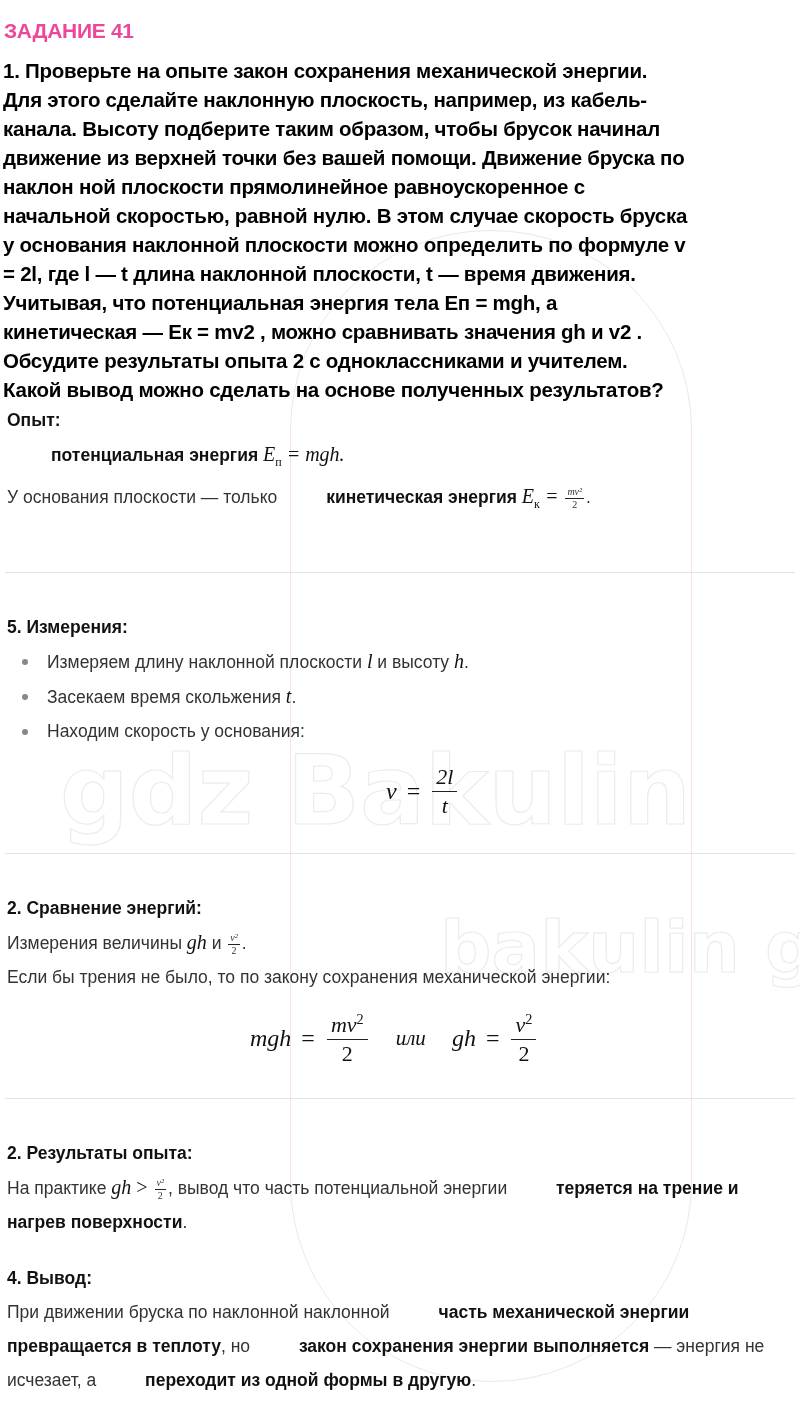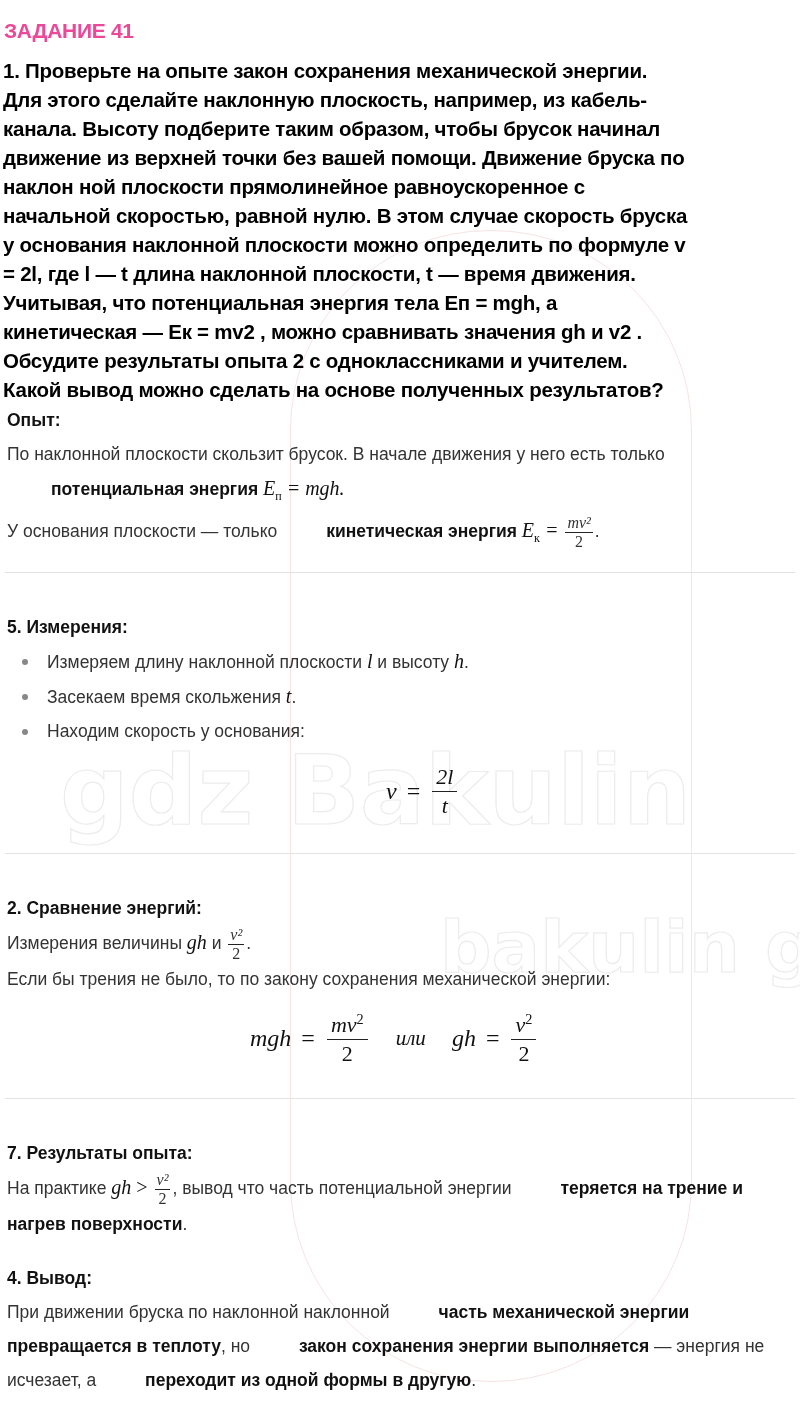--- a/index.html
+++ b/index.html
@@ -15,21 +15,21 @@
   .task-body div { white-space: nowrap; }
   .sec { position: absolute; left: 7px; width: 790px; font-size: 17.5px; line-height: 34px; color: #333; }
   .sec b { color: #111; margin-left: 44px; }
   .h { font-weight: bold; color: #111; font-size: 17.5px; }
   .m { font-family: "Liberation Serif", "DejaVu Serif", serif; font-style: italic; font-size: 20px; color: #111; }
   .mr { font-family: "Liberation Serif", "DejaVu Serif", serif; font-size: 20px; color: #111; }
   .frac { display: inline-flex; flex-direction: column; align-items: center; vertical-align: middle;
           font-family: "Liberation Serif", "DejaVu Serif", serif; line-height: 1; margin: 0 2px; }
   .frac .num { border-bottom: 1px solid #222; padding: 0 2px 1px; }
   .frac .den { padding-top: 1px; font-style: normal; }
-  .frac.small { font-size: 16px; }
+  .frac.small { font-size: 10px; }
   .frac.small .num { font-style: italic; }
   .frac.big { font-size: 22px; }
   .frac.big .num { font-style: italic; padding: 0 4px 3px; }
   .frac.big .den { padding-top: 3px; }
   .divider { position: absolute; left: 5px; width: 790px; height: 1px; background: #e3e3e3; }
   ul.bul { list-style: none; margin: 0; padding: 0; }
   ul.bul li { position: relative; padding-left: 40px; }
   ul.bul li::before { content: ""; position: absolute; left: 15px; top: 15px; width: 6px; height: 6px;
                       border-radius: 50%; background: #888; }
   .display { position: absolute; display: flex; align-items: center; color: #111; }
@@ -56,21 +56,20 @@
     <div>у основания наклонной плоскости можно определить по формуле v</div>
     <div>= 2l, где l — t длина наклонной плоскости, t — время движения.</div>
     <div>Учитывая, что потенциальная энергия тела Eп = mgh, а</div>
     <div>кинетическая — Eк = mv2 , можно сравнивать значения gh и v2 .</div>
     <div>Обсудите результаты опыта 2 с одноклассниками и учителем.</div>
     <div>Какой вывод можно сделать на основе полученных результатов?</div>
   </div>
 
   <div class="sec" style="top:403px;">
     <div class="h">Опыт:</div>
-    <div>По наклонной плоскости скользит брусок. В начале движения у него есть только</div>
     <div>
       <b>потенциальная энергия</b>
       <span class="m"><span>E</span><sub style="font-size:12px;font-style:normal;">п</sub><span> = mgh.</span></span>
     </div>
     <div>
       <span>У основания плоскости — только </span><b>кинетическая энергия</b>
       <span class="m"><span>E</span><sub style="font-size:12px;font-style:normal;">к</sub><span class="mr"> = </span></span><span class="frac small">
           <span class="num">mv²</span>
           <span class="den">2</span>
         </span><span>.</span>
@@ -122,21 +121,21 @@
     <span class="mr" style="font-size:24px; margin:0 10px;">=</span>
     <span class="frac big">
         <span class="num"><span>v</span><sup style="font-style:normal;">2</sup></span>
         <span class="den">2</span>
       </span>
   </div>
 
   <div class="divider" style="top:1098px;"></div>
 
   <div class="sec" style="top:1136px;">
-    <div class="h">7. Результаты опыта:</div>
+    <div class="h">2. Результаты опыта:</div>
     <div style="width:785px;">
       <span>На практике </span><span class="m">gh</span><span class="mr"> &gt; </span><span class="frac small">
           <span class="num">v²</span>
           <span class="den">2</span>
         </span><span>, вывод что часть потенциальной энергии </span><b>теряется на трение и нагрев поверхности</b><span>.</span>
     </div>
   </div>
 
   <div class="sec" style="top:1261px;">
     <div class="h">4. Вывод:</div>

